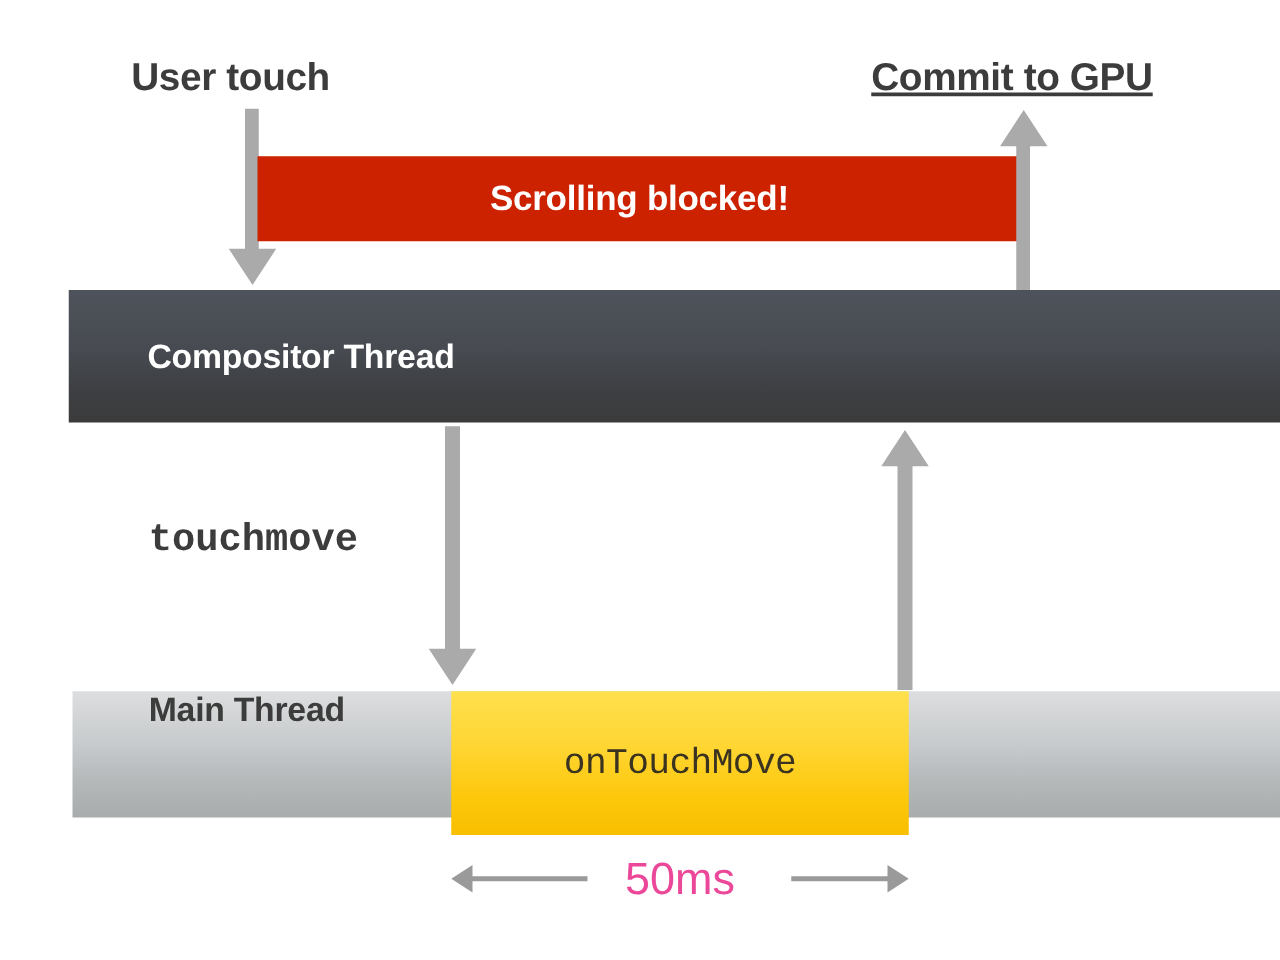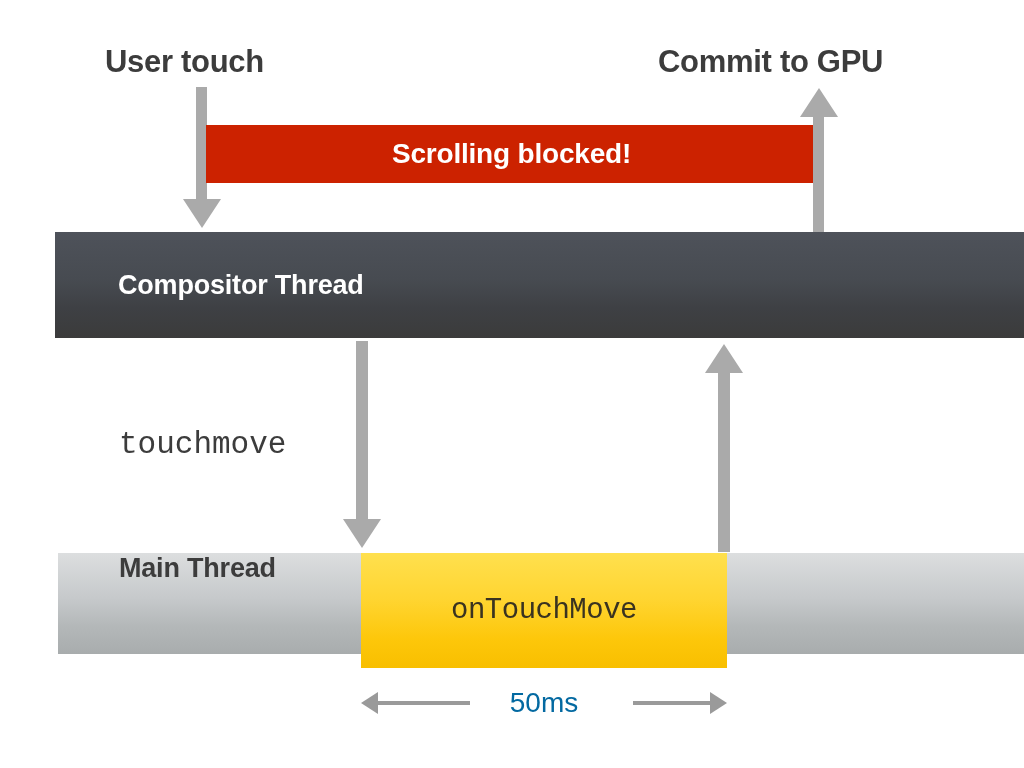--- a/index.html
+++ b/index.html
@@ -23,21 +23,21 @@
   .caption {
     position: absolute;
     font-family: "Liberation Sans", sans-serif;
     font-weight: bold;
     font-size: 31px;
     letter-spacing: -0.3px;
     color: #3c3c3c;
     white-space: nowrap;
   }
   #caption-user-touch { left: 105px; top: 44px; }
-  #caption-commit-gpu { left: 658px; top: 44px; }
+  #caption-commit-gpu { left: 697px; top: 44px; text-decoration: underline; }
 
   
   .arrow-shaft {
     position: absolute;
     background: #aaaaaa;
   }
   .arrow-head {
     position: absolute;
     width: 0;
     height: 0;
@@ -68,21 +68,21 @@
   
   #arrow-return-shaft { left: 718px; top: 372px; width: 12px; height: 180px; }
   #arrow-return-head  { left: 705px; top: 344px; }
 
   
   #blocked-bar {
     position: absolute;
     left: 206px;
     top: 125px;
     width: 611px;
-    height: 58px;
+    height: 68px;
     background: #cc2200;
     display: flex;
     align-items: center;
     justify-content: center;
   }
   #blocked-bar-label {
     font-family: "Liberation Sans", sans-serif;
     font-weight: bold;
     font-size: 28px;
     color: #ffffff;
@@ -106,25 +106,26 @@
     font-weight: bold;
     font-size: 27px;
     color: #ffffff;
     letter-spacing: -0.2px;
   }
 
   
   #touchmove-label {
     position: absolute;
     left: 119px;
-    top: 427px;
+    top: 415px;
     font-family: "Liberation Mono", monospace;
     font-size: 31px;
     color: #3c3c3c;
     white-space: nowrap;
+    font-weight: bold;
   }
 
   
   #main-lane {
     position: absolute;
     left: 58px;
     top: 553px;
     width: 983px;
     height: 101px;
     background: linear-gradient(to bottom, #dcdedf 0%, #c6c9cb 45%, #b4b8b9 72%, #a8acad 100%);
@@ -191,22 +192,22 @@
     border-bottom: 11px solid transparent;
     border-left: 17px solid #9a9a9a;
   }
   #measure-label {
     position: absolute;
     left: 0;
     right: 0;
     top: 0;
     text-align: center;
     font-family: "Liberation Sans", sans-serif;
-    font-size: 28px;
-    color: #0369a1;
+    font-size: 36px;
+    color: #ec4899;
     line-height: 62px;
   }
 </style>
 </head>
 <body>
 
 <div id="stage">
 
   <div class="caption" id="caption-user-touch">User touch</div>
 

